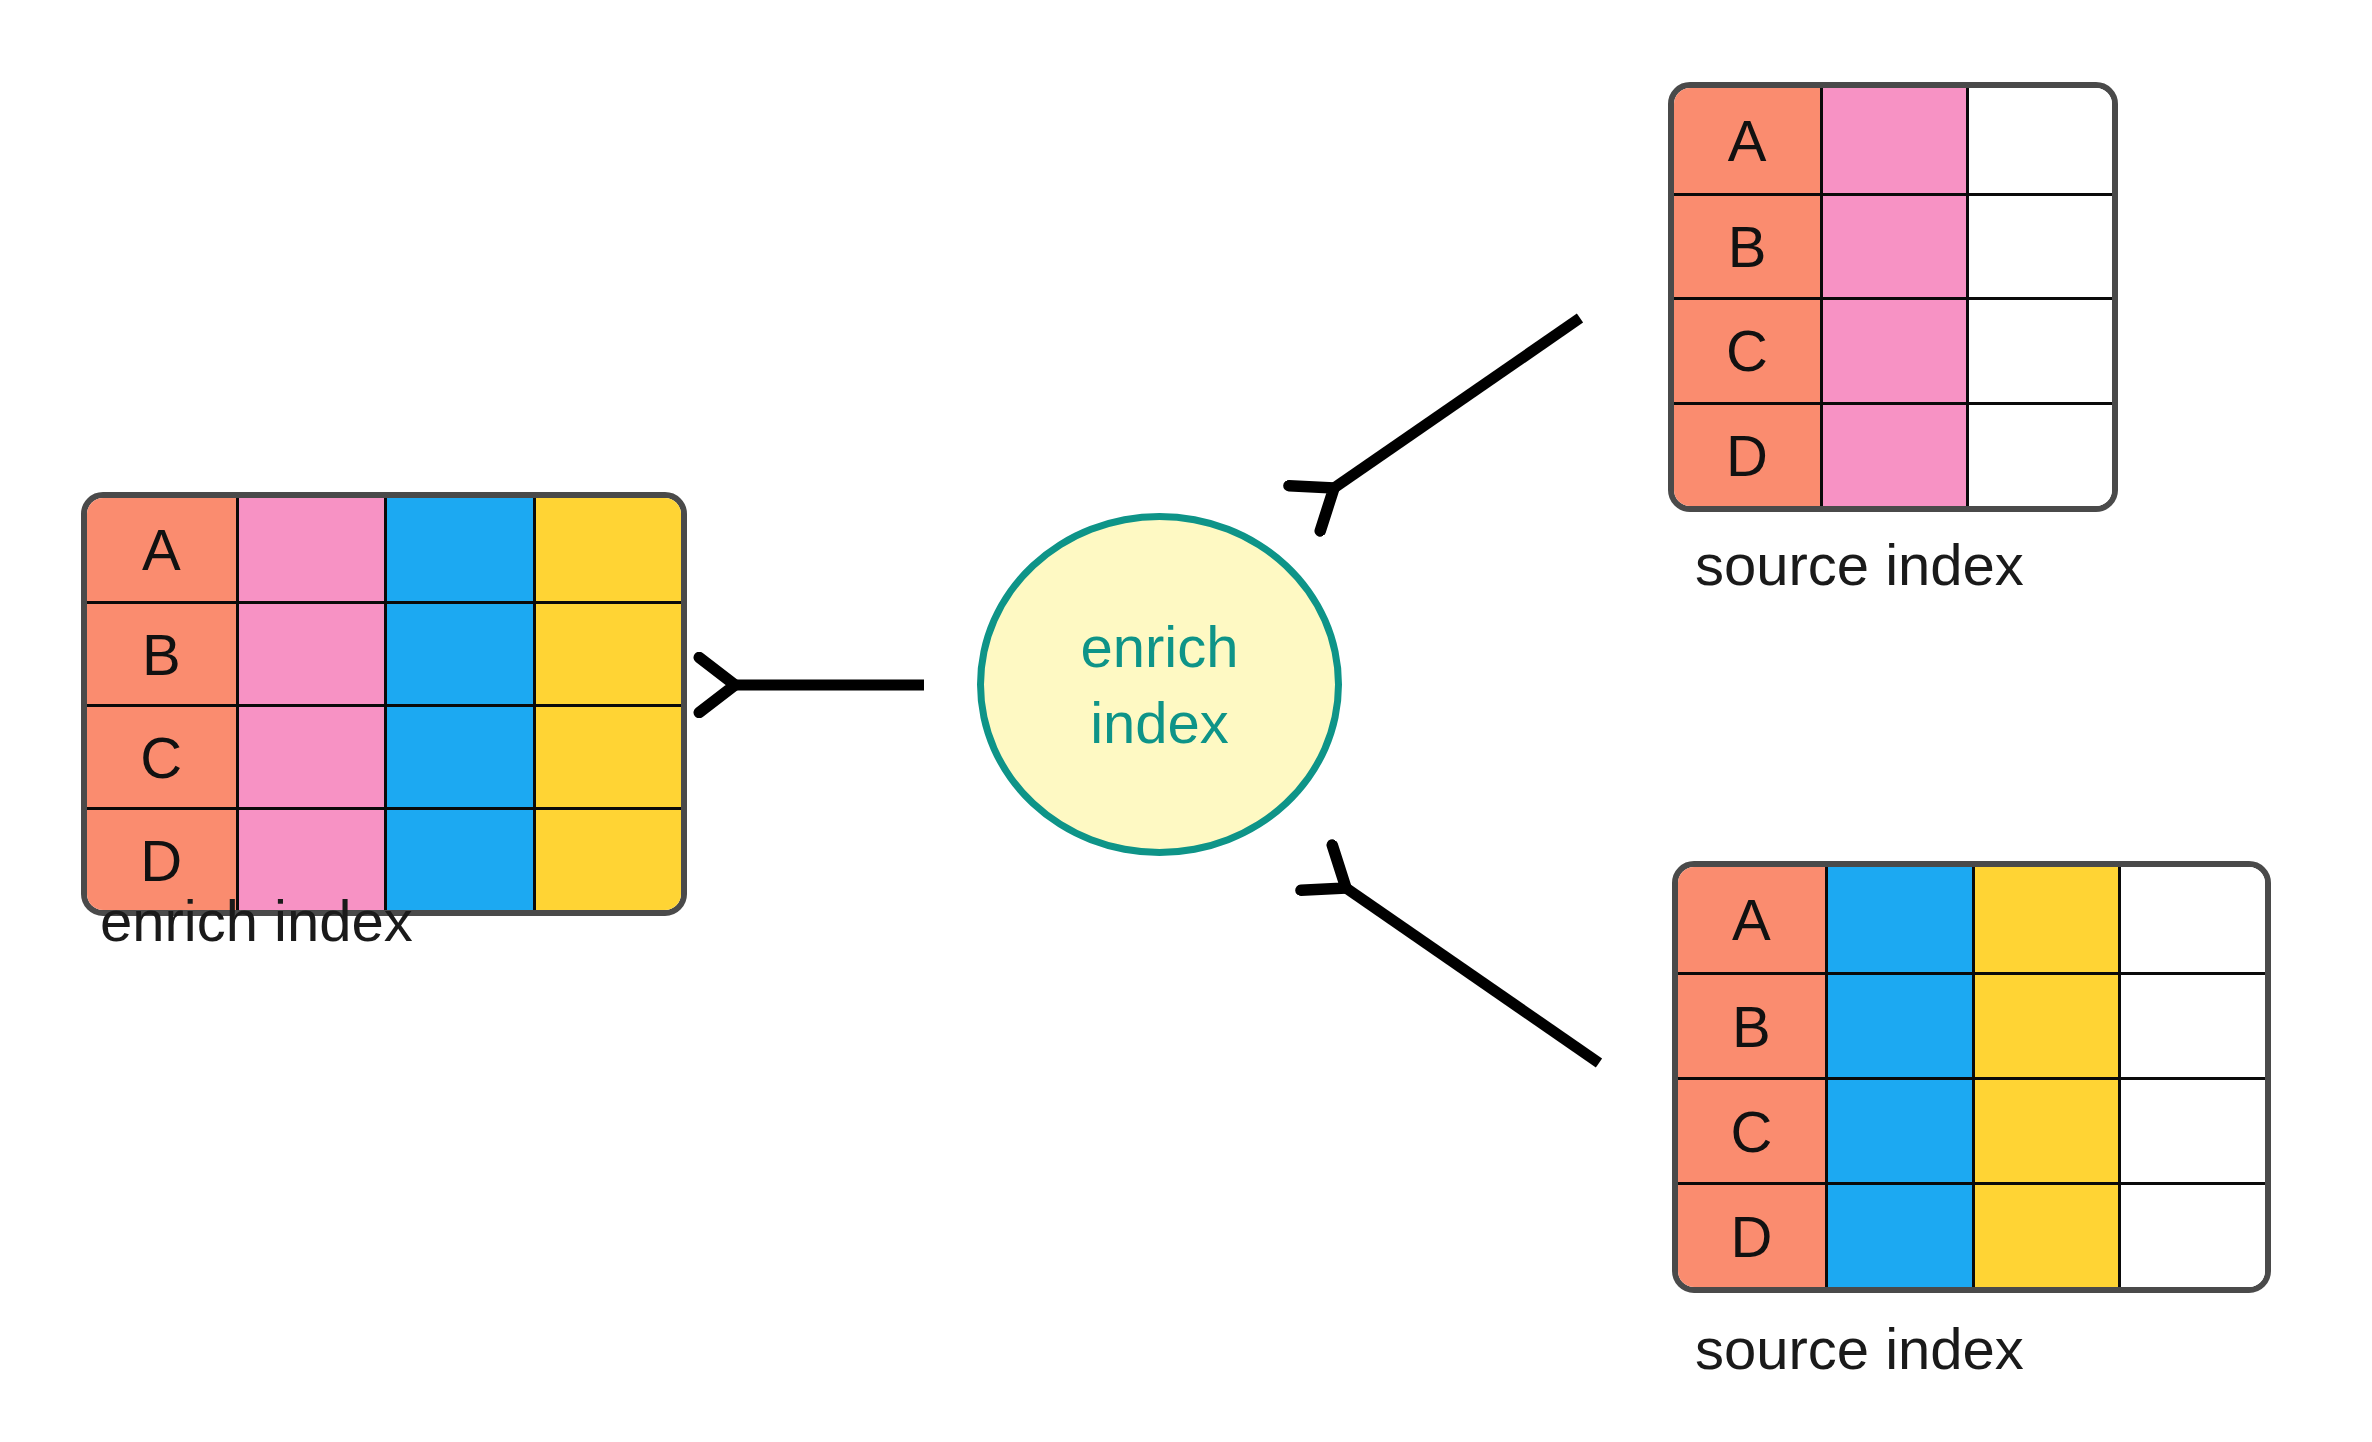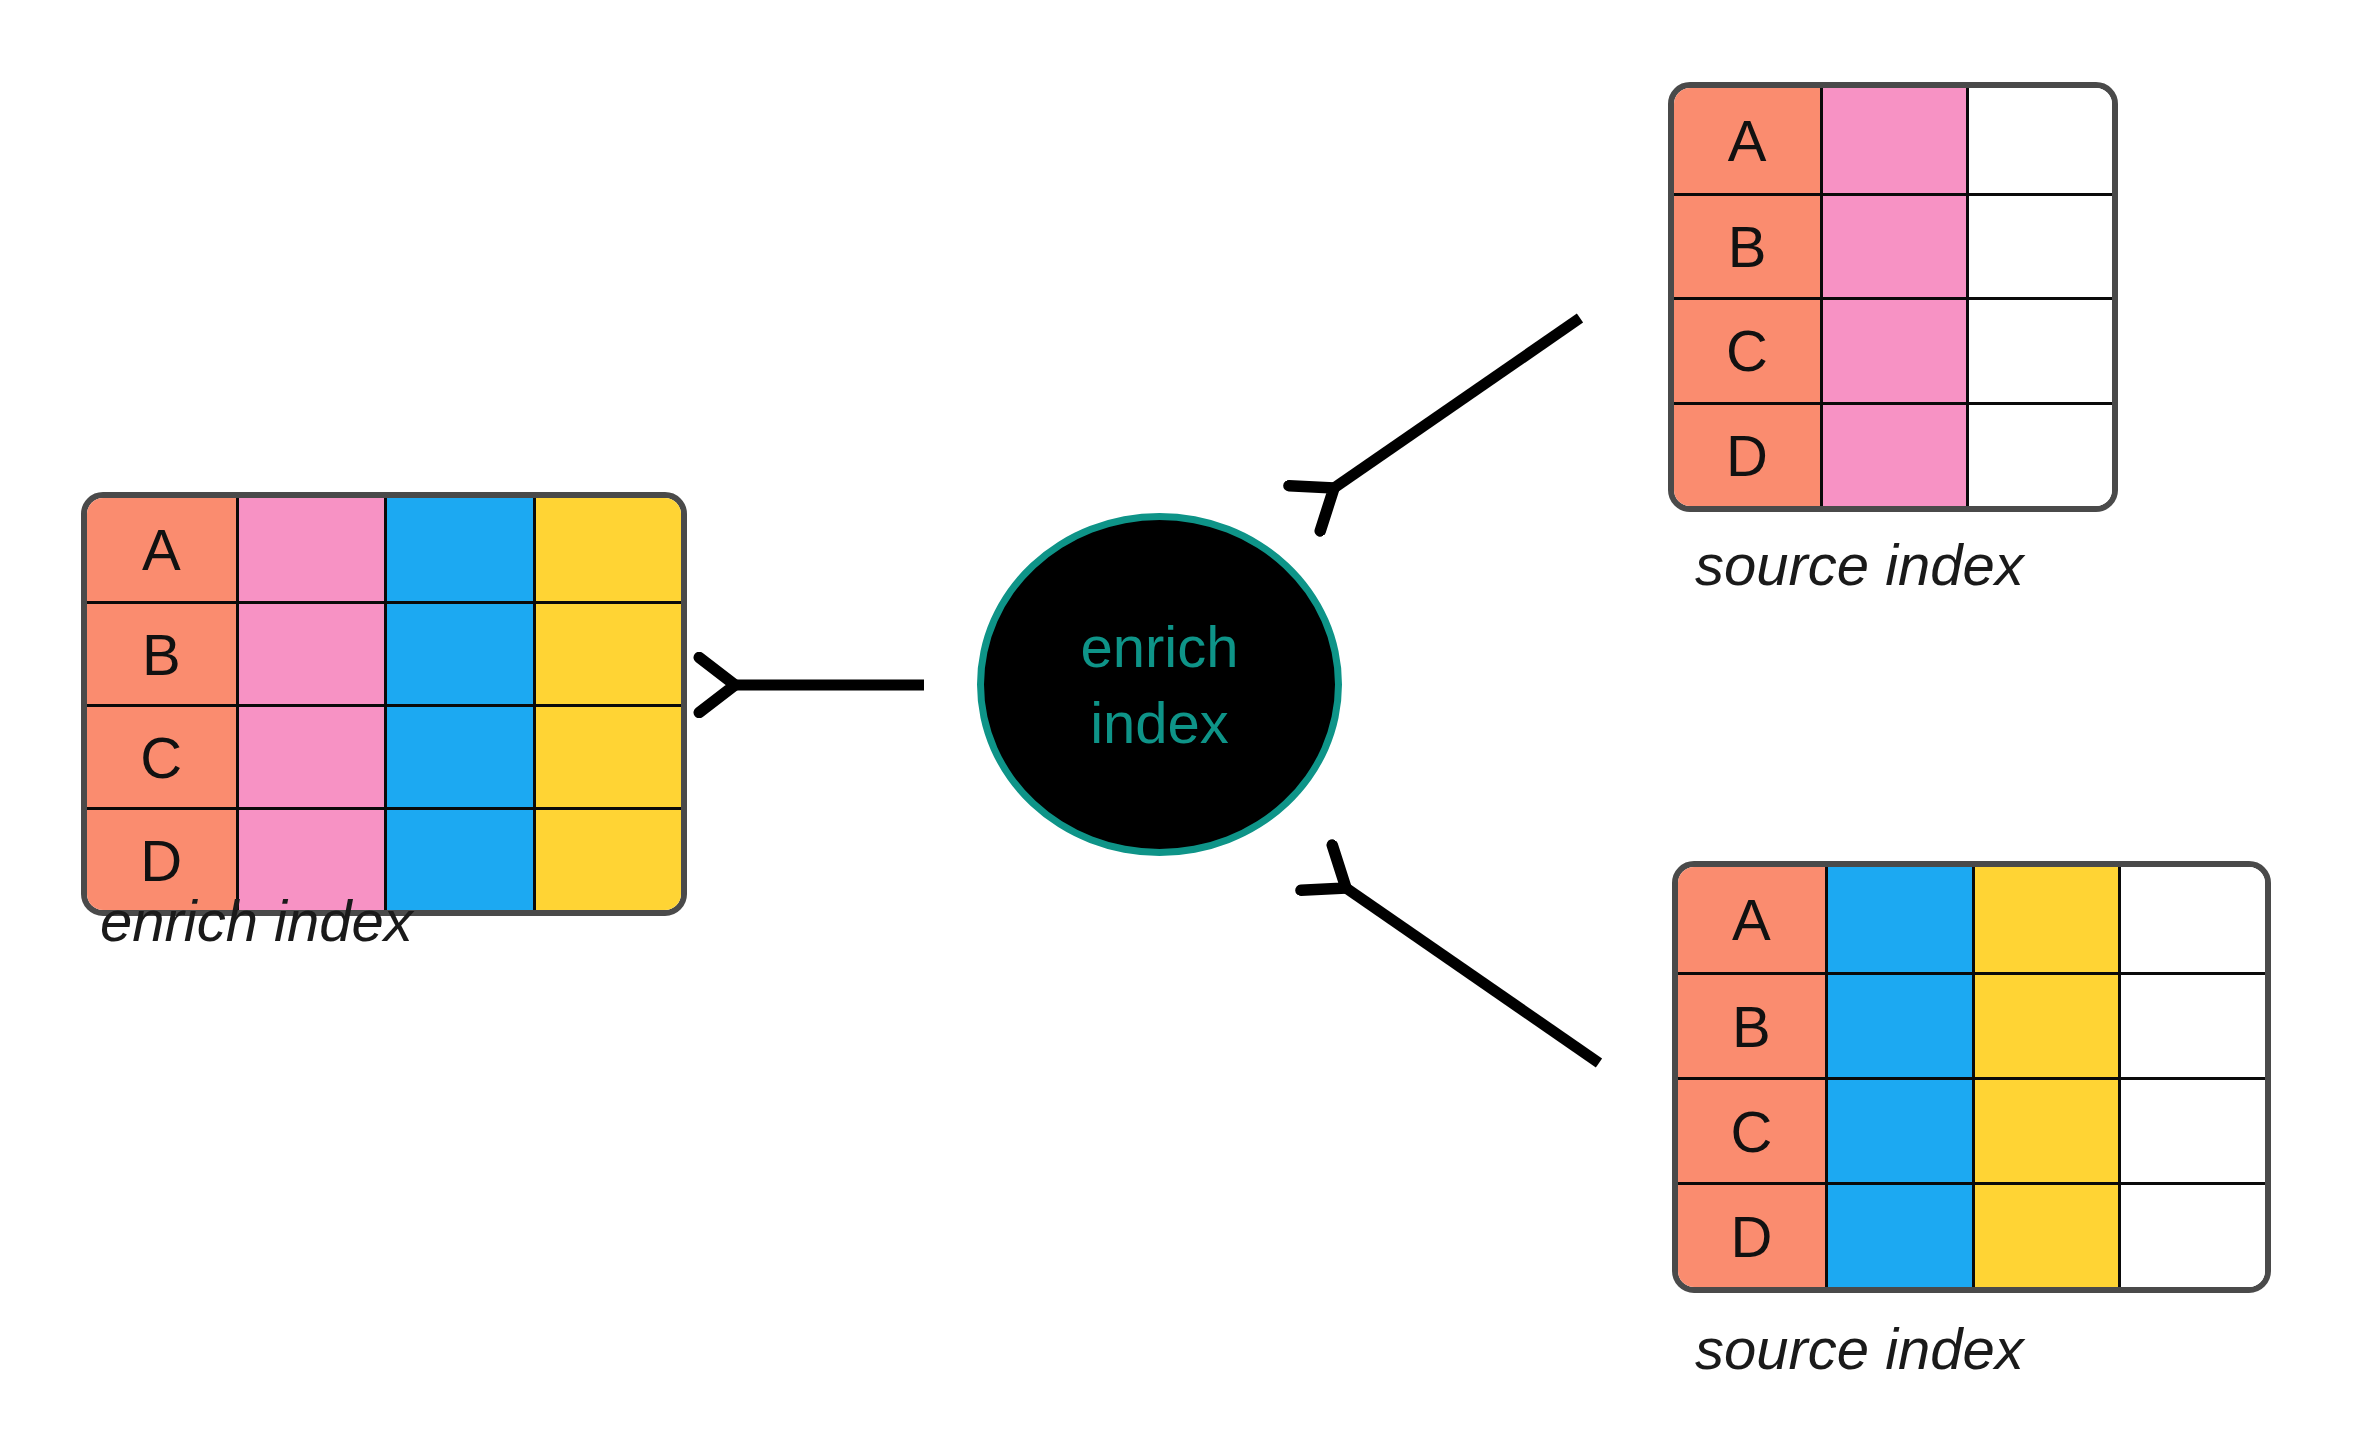--- a/index.html
+++ b/index.html
@@ -45,36 +45,35 @@
   .t-enrich   { left: 81px;   top: 492px; width: 606px; height: 424px; }
   .t-src-top  { left: 1668px; top: 82px;  width: 450px; height: 430px; }
   .t-src-bot  { left: 1672px; top: 861px; width: 599px; height: 432px; }
 
   .tbl-label {
     position: absolute;
     font-size: 58px;
     color: #1a1a1a;
     white-space: nowrap;
     line-height: 1;
-    font-style: italic;
   }
   .l-enrich  { left: 100px;  top: 892px; }
   .l-src-top { left: 1695px; top: 536px; }
   .l-src-bot { left: 1695px; top: 1320px; }
 
   .policy-circle {
     position: absolute;
     left: 977px;
     top: 513px;
     width: 365px;
     height: 343px;
     border: 7px solid var(--teal, #0e9488);
     border-radius: 50%;
     box-sizing: border-box;
-    background: #000000;
+    background: #fef9c3;
     display: flex;
     align-items: center;
     justify-content: center;
   }
   .policy-text {
     text-align: center;
     color: var(--teal, #0e9488);
     font-size: 58px;
     line-height: 76px;
   }

